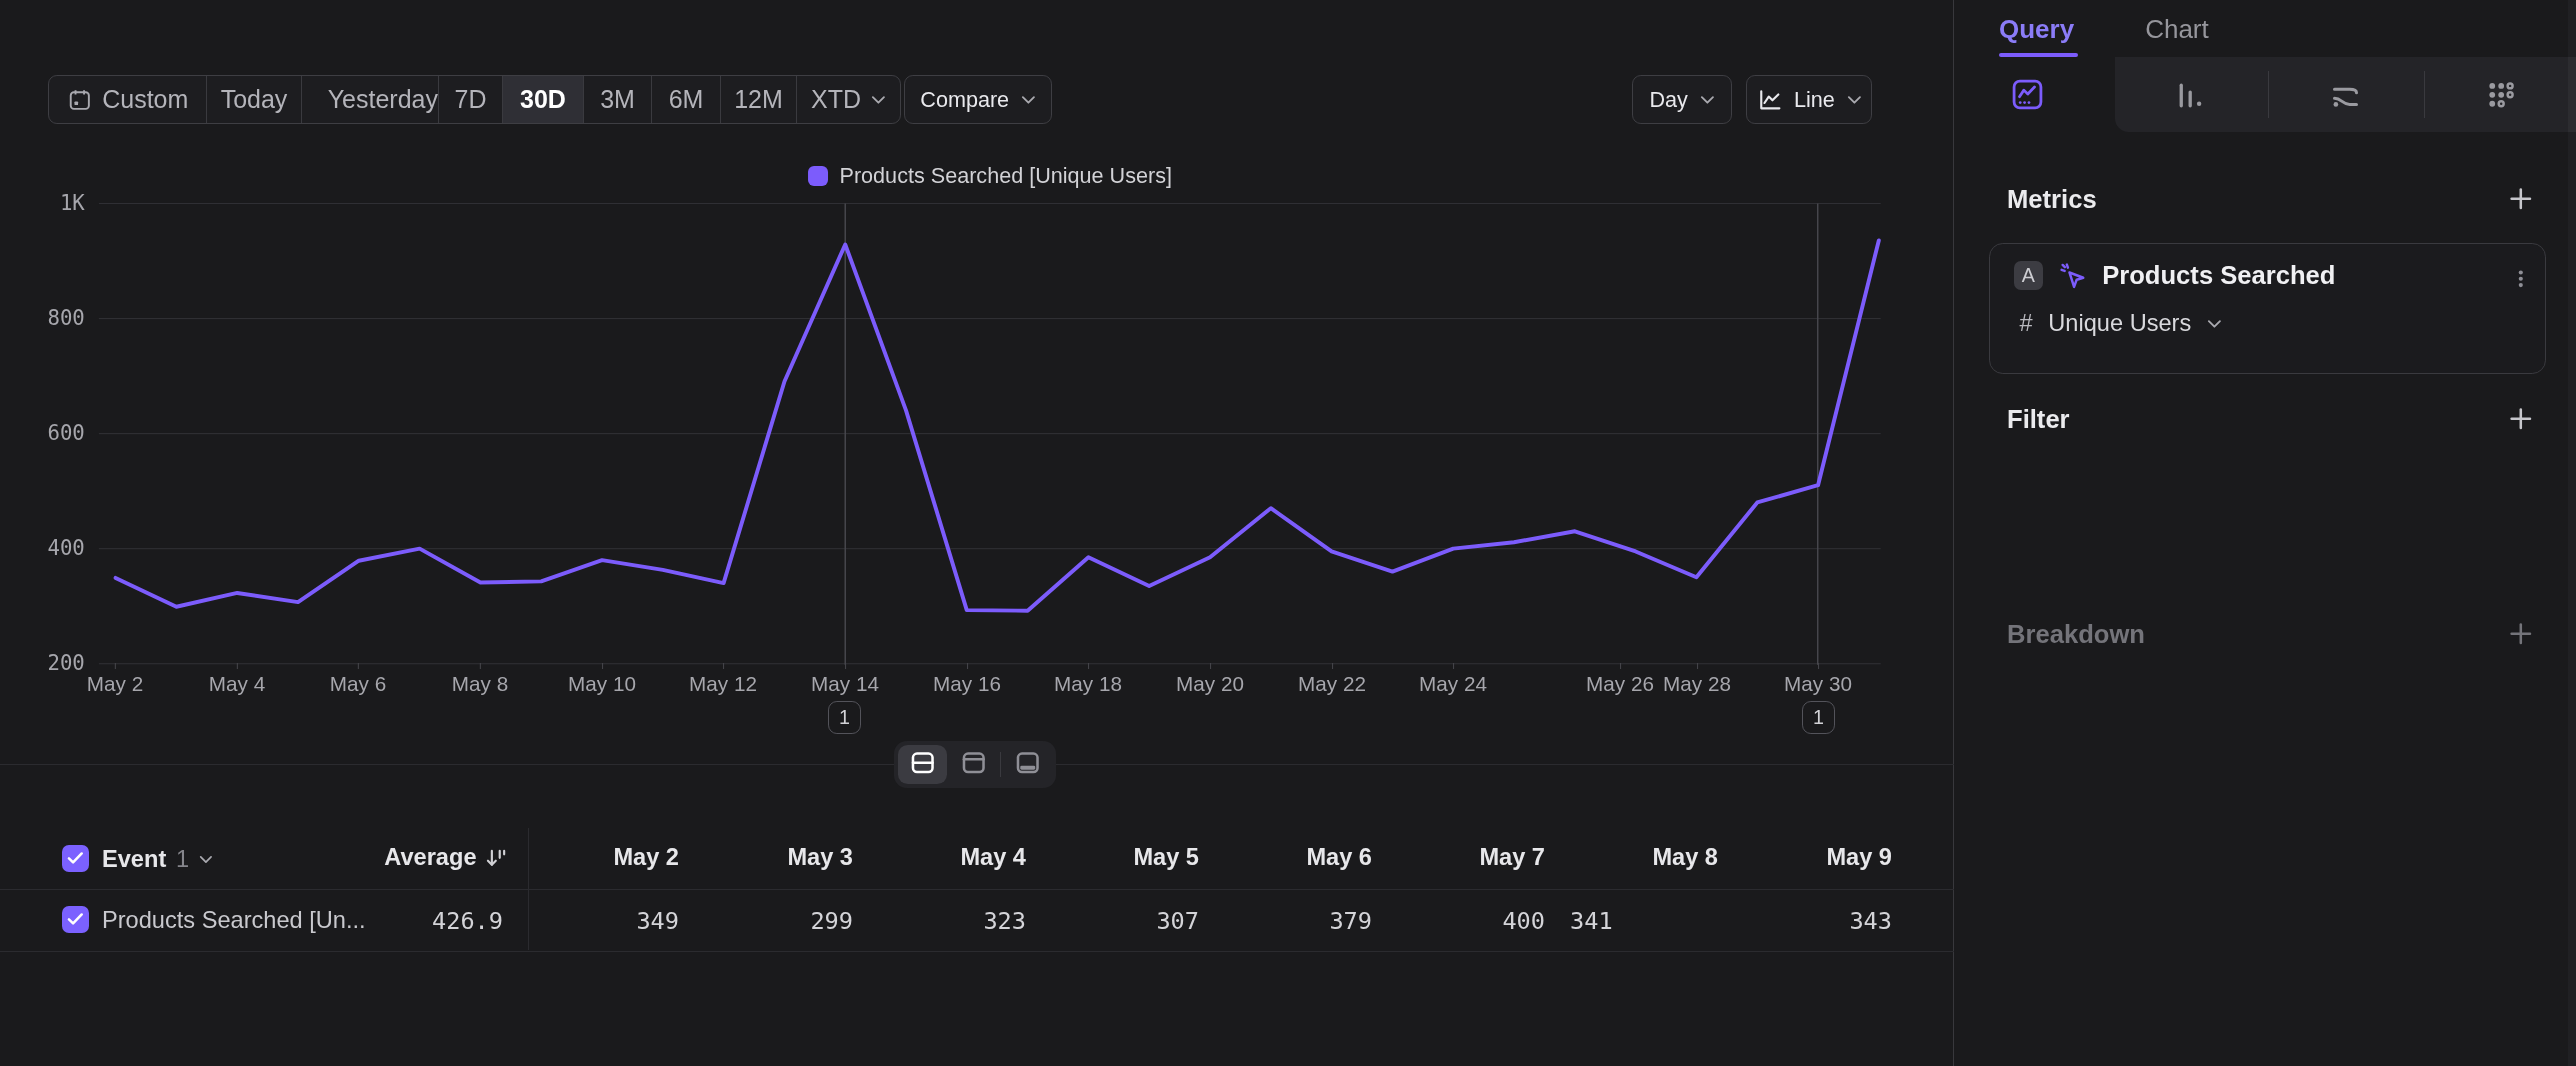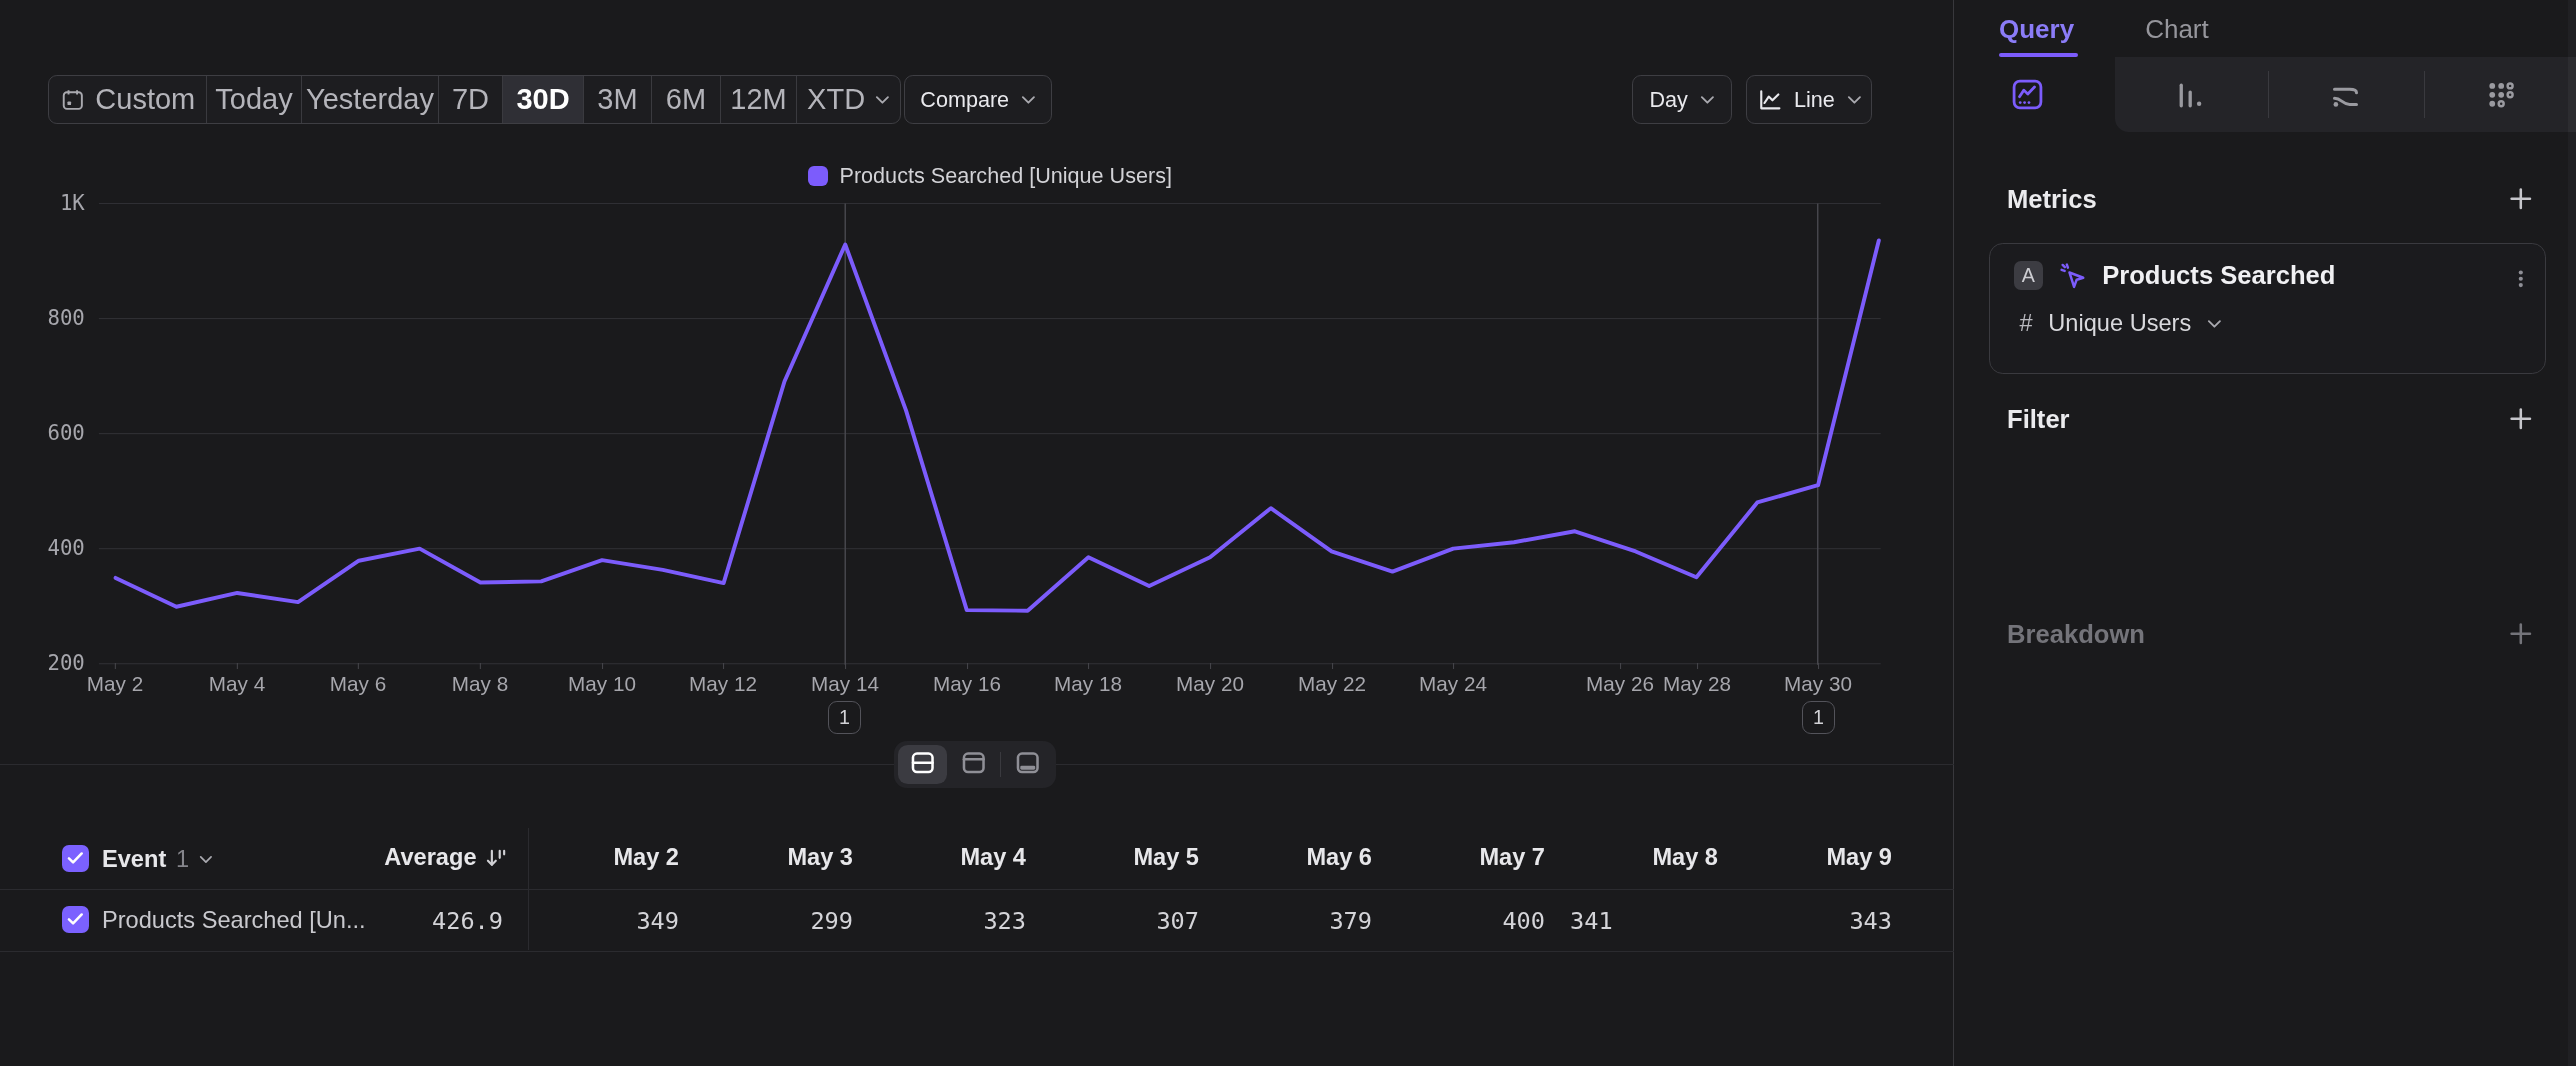--- a/index.html
+++ b/index.html
@@ -3,21 +3,21 @@
 <meta charset="utf-8">
 <style>
   html,body{margin:0;padding:0;background:#111113;}
   .screen{position:relative;width:2576px;height:1067px;background:#1a1a1c;overflow:hidden;
           font-family:"Liberation Sans",sans-serif;color:#e8e8ec;}
   .abs{position:absolute;box-sizing:border-box;}
   .mono{font-family:"DejaVu Sans Mono",monospace;}
 
   
   .seggroup{display:flex;align-items:stretch;border:1px solid #3e3e43;border-radius:8.9px;overflow:hidden;background:#1d1d20;}
-  .seg{display:flex;align-items:center;justify-content:center;gap:10px;color:#b4b4ba;font-size:29px;
+  .seg{display:flex;align-items:center;justify-content:center;gap:10px;color:#b4b4ba;font-size:25px;
        border-left:1px solid #3a3a3f;cursor:pointer;white-space:nowrap;}
   .seg:first-child{border-left:none;}
   .seg.active{background:#2f2f35;color:#ffffff;font-weight:700;}
   .btn{border:1px solid #3e3e43;border-radius:8.9px;display:flex;align-items:center;justify-content:center;
        gap:11.8px;color:#e9e9ed;font-size:21.6px;background:#1d1d20;cursor:pointer;}
   .chev{color:#a9a9af;display:inline-flex;}
 
   
   .ylab{position:absolute;width:71px;text-align:right;font-size:20.7px;color:#a6a6ac;}
   .xlab{position:absolute;transform:translateX(-50%);font-size:20.7px;color:#a6a6ac;white-space:nowrap;}
@@ -67,21 +67,21 @@
             <line x1="8" y1="3" x2="8" y2="7"></line>
               <line x1="16" y1="3" x2="16" y2="7"></line>
             <rect x="7" y="13.5" width="3.4" height="3.4" rx="0.8" fill="currentColor" stroke="none"></rect>
           </svg>
         </span>
         <span>Custom</span>
       </div>
       <div class="seg" style="width:94px;">
           <span>Today</span>
         </div>
-      <div class="seg" style="width:136px;">
+      <div class="seg" style="width:136px;justify-content:flex-end;">
           <span>Yesterday</span>
         </div>
       <div class="seg" style="width:63px;">
           <span>7D</span>
         </div>
       <div class="seg active" style="width:80px;">
           <span>30D</span>
         </div>
       <div class="seg" style="width:67px;">
           <span>3M</span>

